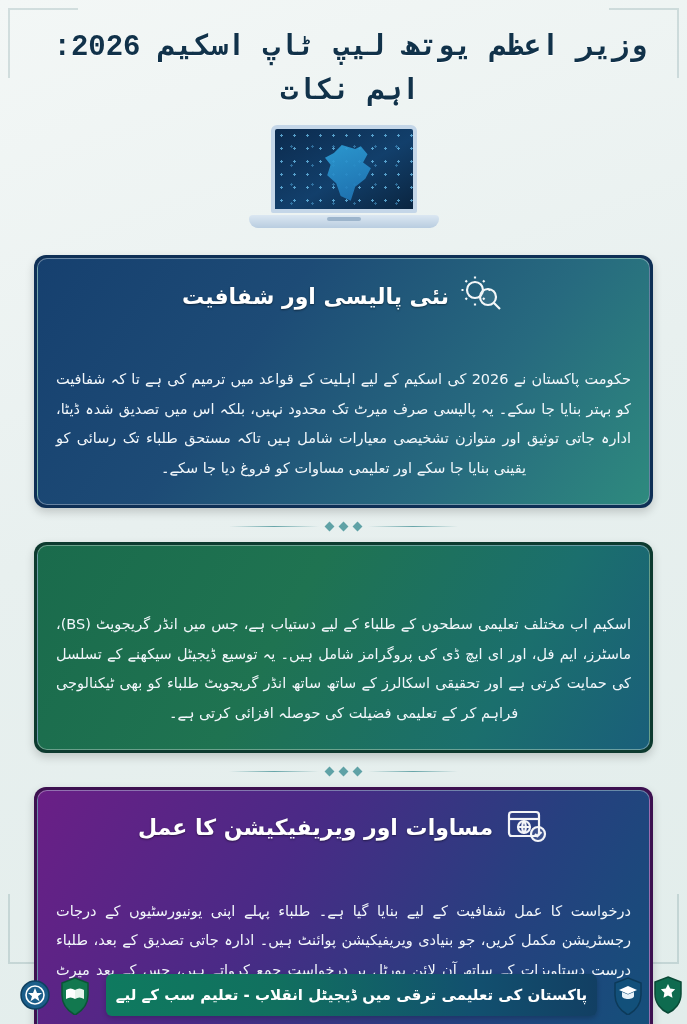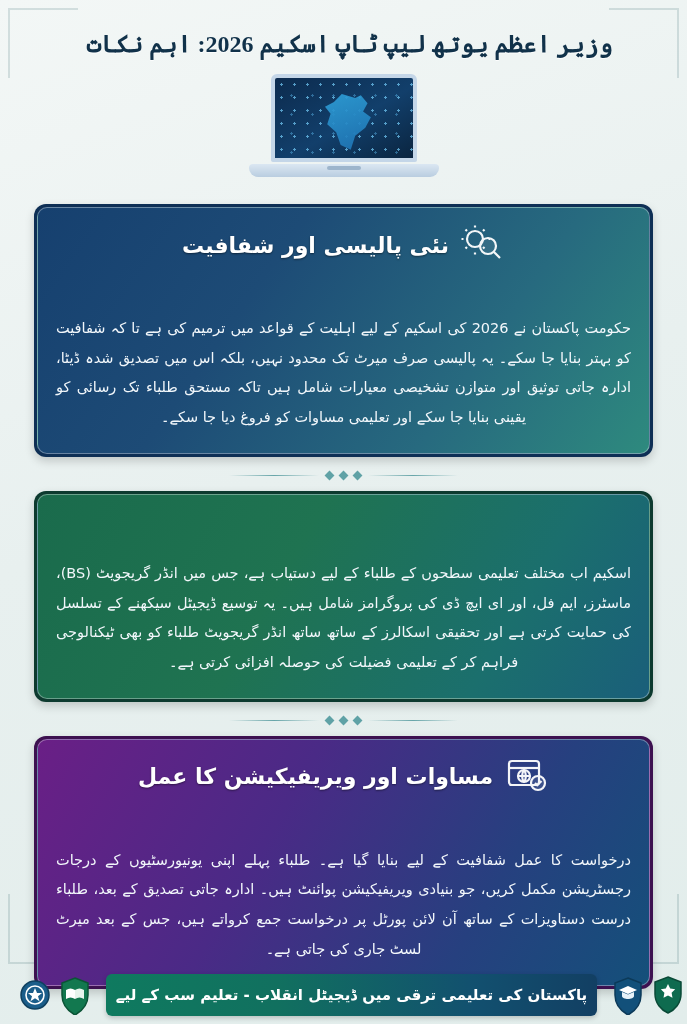--- a/index.html
+++ b/index.html
@@ -23,22 +23,22 @@
     width: 70px; height: 70px;
     border: 2px solid rgba(20,80,90,0.15);
   }
   .corner.tl { top: 8px; left: 8px; border-right: none; border-bottom: none; }
   .corner.tr { top: 8px; right: 8px; border-left: none; border-bottom: none; }
   .corner.bl { bottom: 60px; left: 8px; border-right: none; border-top: none; }
   .corner.br { bottom: 60px; right: 8px; border-left: none; border-top: none; }
 
   .title {
     text-align: center;
-    font-family: Liberation Serif, serif;
-    font-size: 24px;
+    font-family: Liberation Mono, monospace;
+    font-size: 29px;
     font-weight: bold;
     color: #11324a;
     padding: 26px 26px 6px 39px;
     line-height: 1.5;
     direction: rtl;
     text-shadow: 0 1px 0 rgba(255,255,255,0.8);
   }
 
   .hero {
     height: 118px;

